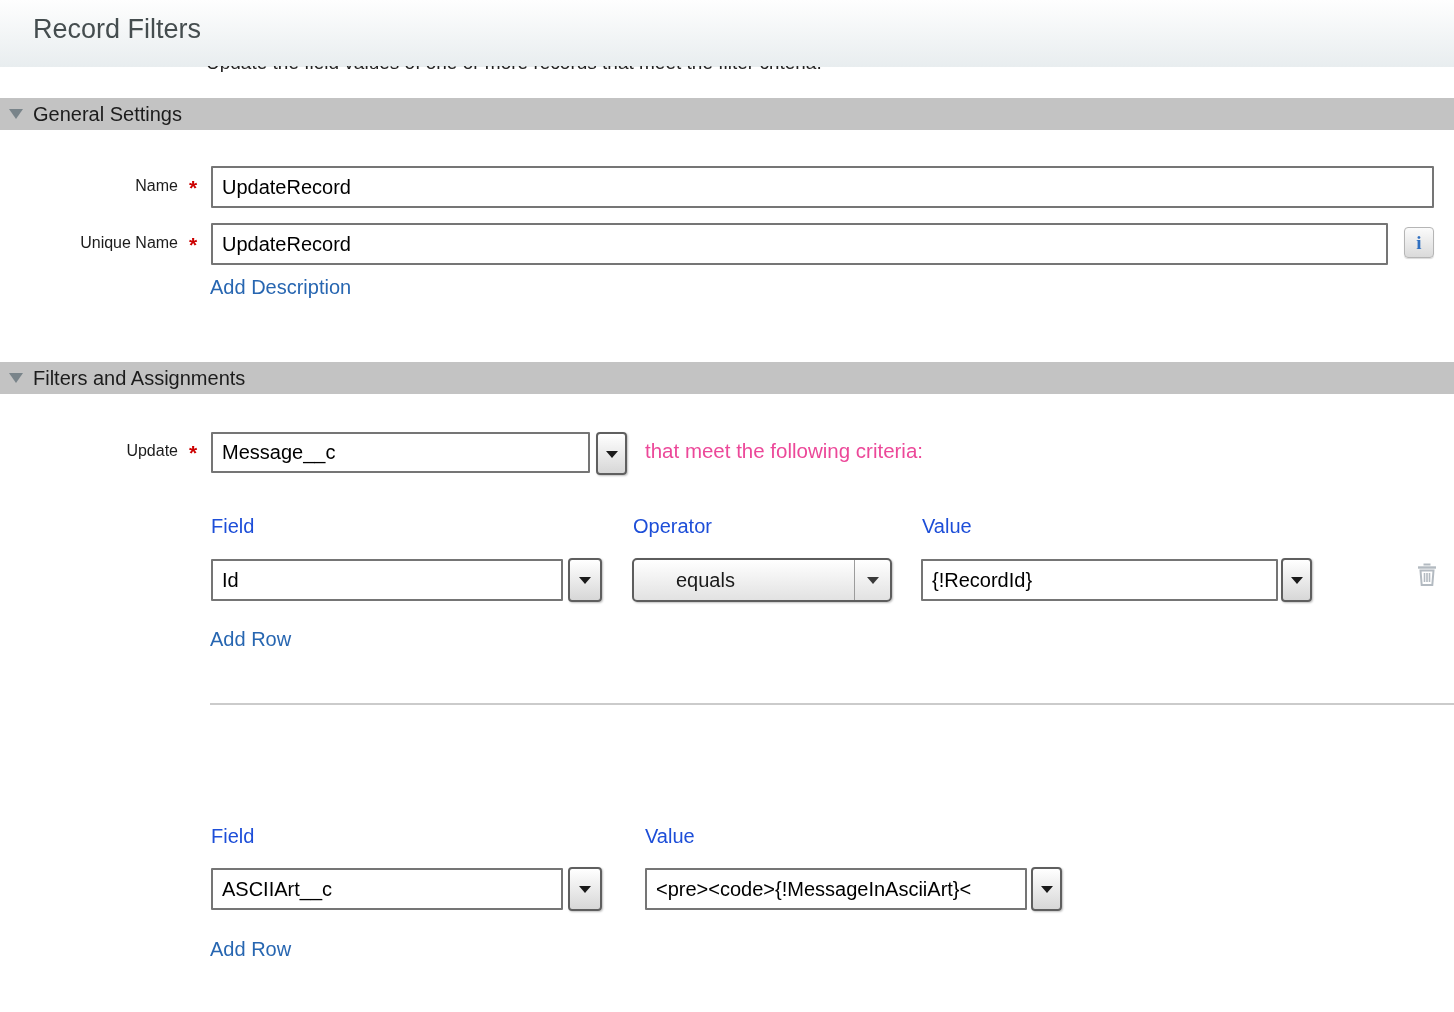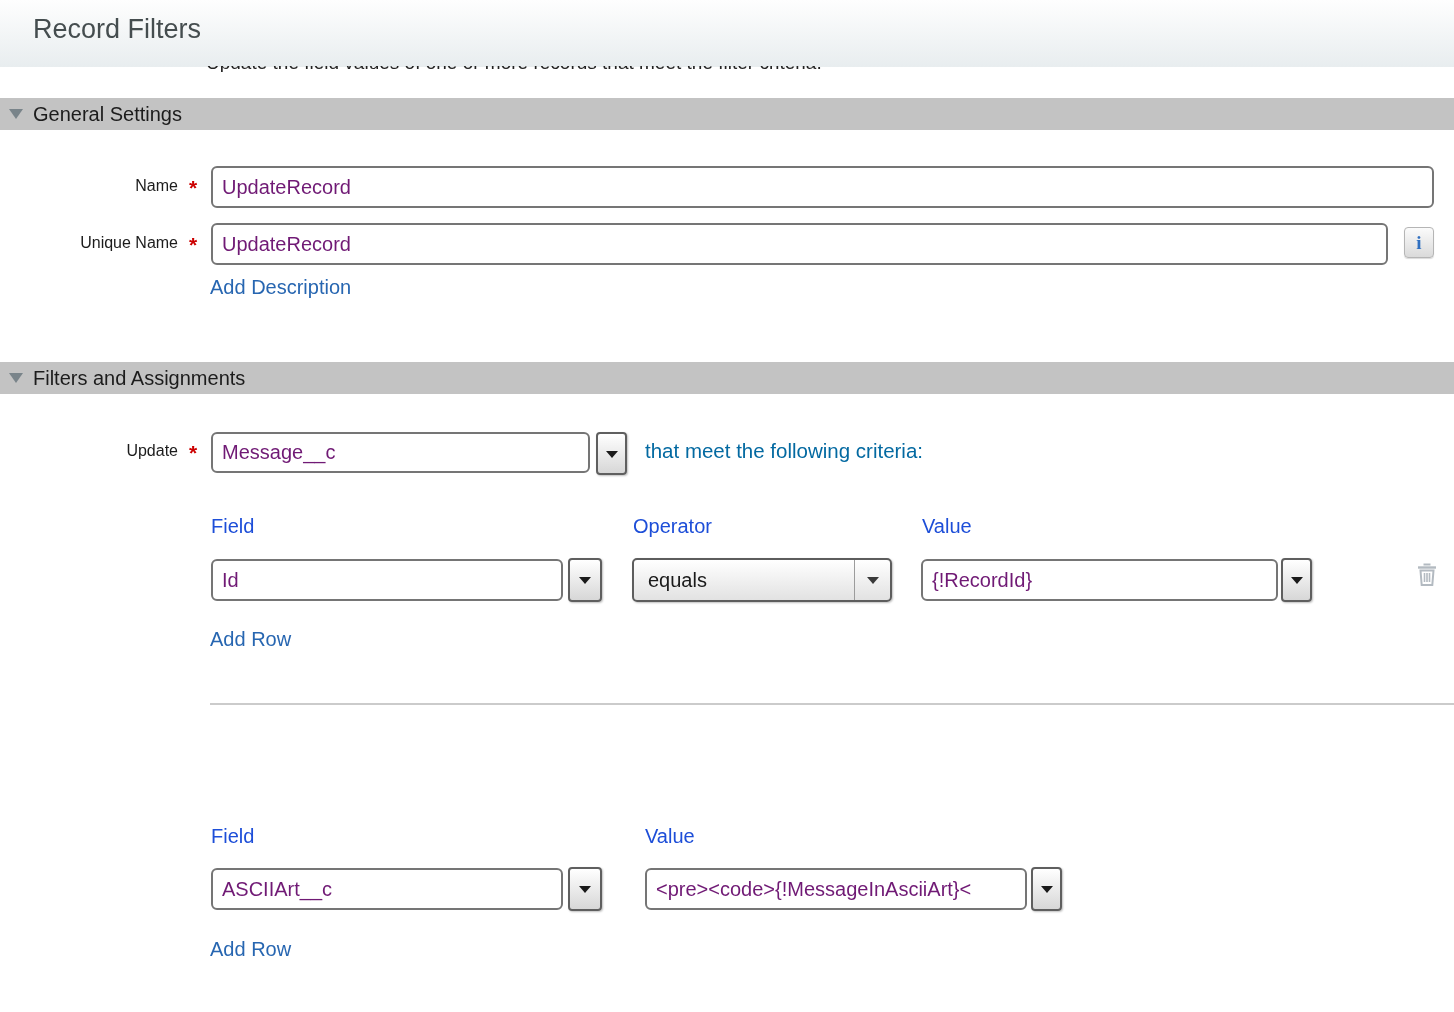--- a/index.html
+++ b/index.html
@@ -19,22 +19,22 @@
   .secbar .tri{position:absolute;left:9px;top:11px;width:0;height:0;
        border-left:7px solid transparent;border-right:7px solid transparent;
        border-top:10px solid #79848a;}
   .secbar .seclbl{position:absolute;left:33px;top:0;line-height:32px;font-size:20px;color:#1c1c1c;}
 
   .flabel{position:absolute;left:0;width:178px;text-align:right;font-size:16px;color:#1c1c1c;}
   .colhdr{position:absolute;font-size:20px;color:#1d4ed8;}
   .req{position:absolute;width:20px;text-align:center;font-size:21px;color:#cc0000;font-weight:bold;}
 
   .tinput{position:absolute;box-sizing:border-box;height:42px;border:2px solid #757575;
-          background:#fff;font-family:"Liberation Sans",sans-serif;font-size:20px;color:#701a75;
-          padding:17px 9px;outline:none;white-space:nowrap;overflow:hidden;border-radius:6px;}
+          background:#fff;font-family:"Liberation Sans",sans-serif;font-size:20px;color:#000000;
+          padding:17px 9px;outline:none;white-space:nowrap;overflow:hidden;border-radius:1px;}
 
   .ddbtn{position:absolute;box-sizing:border-box;width:31px;height:43px;
          background:linear-gradient(#ffffff,#d7d7d7);border:2px solid #5f5f5f;border-radius:4px;
          box-shadow:1px 1px 2px rgba(0,0,0,.25);cursor:pointer;padding:0;}
   .ddbtn .caret{position:absolute;left:50%;top:50%;margin-left:-6px;margin-top:-3px;width:0;height:0;
          border-left:6px solid transparent;border-right:6px solid transparent;
          border-top:7px solid #1a1a1a;}
 
   .selbox{position:absolute;box-sizing:border-box;height:44px;border:2px solid #5d5d5d;border-radius:5px;
           background:linear-gradient(#ffffff,#e2e2e2);box-shadow:1px 1px 2px rgba(0,0,0,.25);
@@ -51,21 +51,21 @@
            border:1px solid #b5b5b5;border-radius:4px;background:linear-gradient(#fbfbfb,#dadada);
            box-shadow:0 1px 1px rgba(0,0,0,.15);cursor:pointer;text-align:center;padding:0;}
   .infobtn .iglyph{font-family:"Liberation Serif",serif;font-weight:bold;font-size:19px;
            line-height:29px;color:#2f6fc0;}
 
   .trashbtn{position:absolute;left:1414px;top:560px;width:26px;height:28px;background:none;border:none;
             padding:0;cursor:pointer;}
 
   .divider{position:absolute;left:210px;top:703px;width:1244px;height:2px;background:#cbcbcb;}
   .intro{position:absolute;left:211px;top:758px;font-size:20.5px;color:#1b1b1b;}
-  .suffix{position:absolute;left:645px;top:439px;font-size:20.5px;color:#0369a1;}
+  .suffix{position:absolute;left:645px;top:439px;font-size:20.5px;color:#ec4899;}
 </style>
 </head>
 <body>
 
 <div class="stage">
 
   <div class="hdr">
     <div class="hdr-title">Record Filters</div>
   </div>
 
@@ -107,21 +107,21 @@
   <div class="colhdr" style="left:211px;top:515px;">Field</div>
   <div class="colhdr" style="left:633px;top:515px;">Operator</div>
   <div class="colhdr" style="left:922px;top:515px;">Value</div>
 
   <div>
     <input class="tinput" style="left: 211px; top: 559px; width: 352px;" type="text" value="Id">
     <button class="ddbtn" style="left:568px;top:558px;width:34px;height:44px;">
       <span class="caret"></span>
     </button>
 
-    <div class="selbox" style="left:632px;top:558px;width:260px;">
+    <div class="selbox" style="left:632px;top:558px;width:260px;padding-left:28px;">
       <span class="sel-label">equals</span>
       <span class="sel-sep"></span>
       <span class="sel-arrow">
         <span class="caret"></span>
       </span>
     </div>
 
     <input class="tinput" style="left: 921px; top: 559px; width: 357px;" type="text" value="{!RecordId}">
     <button class="ddbtn" style="left:1281px;top:558px;height:44px;">
       <span class="caret"></span>

